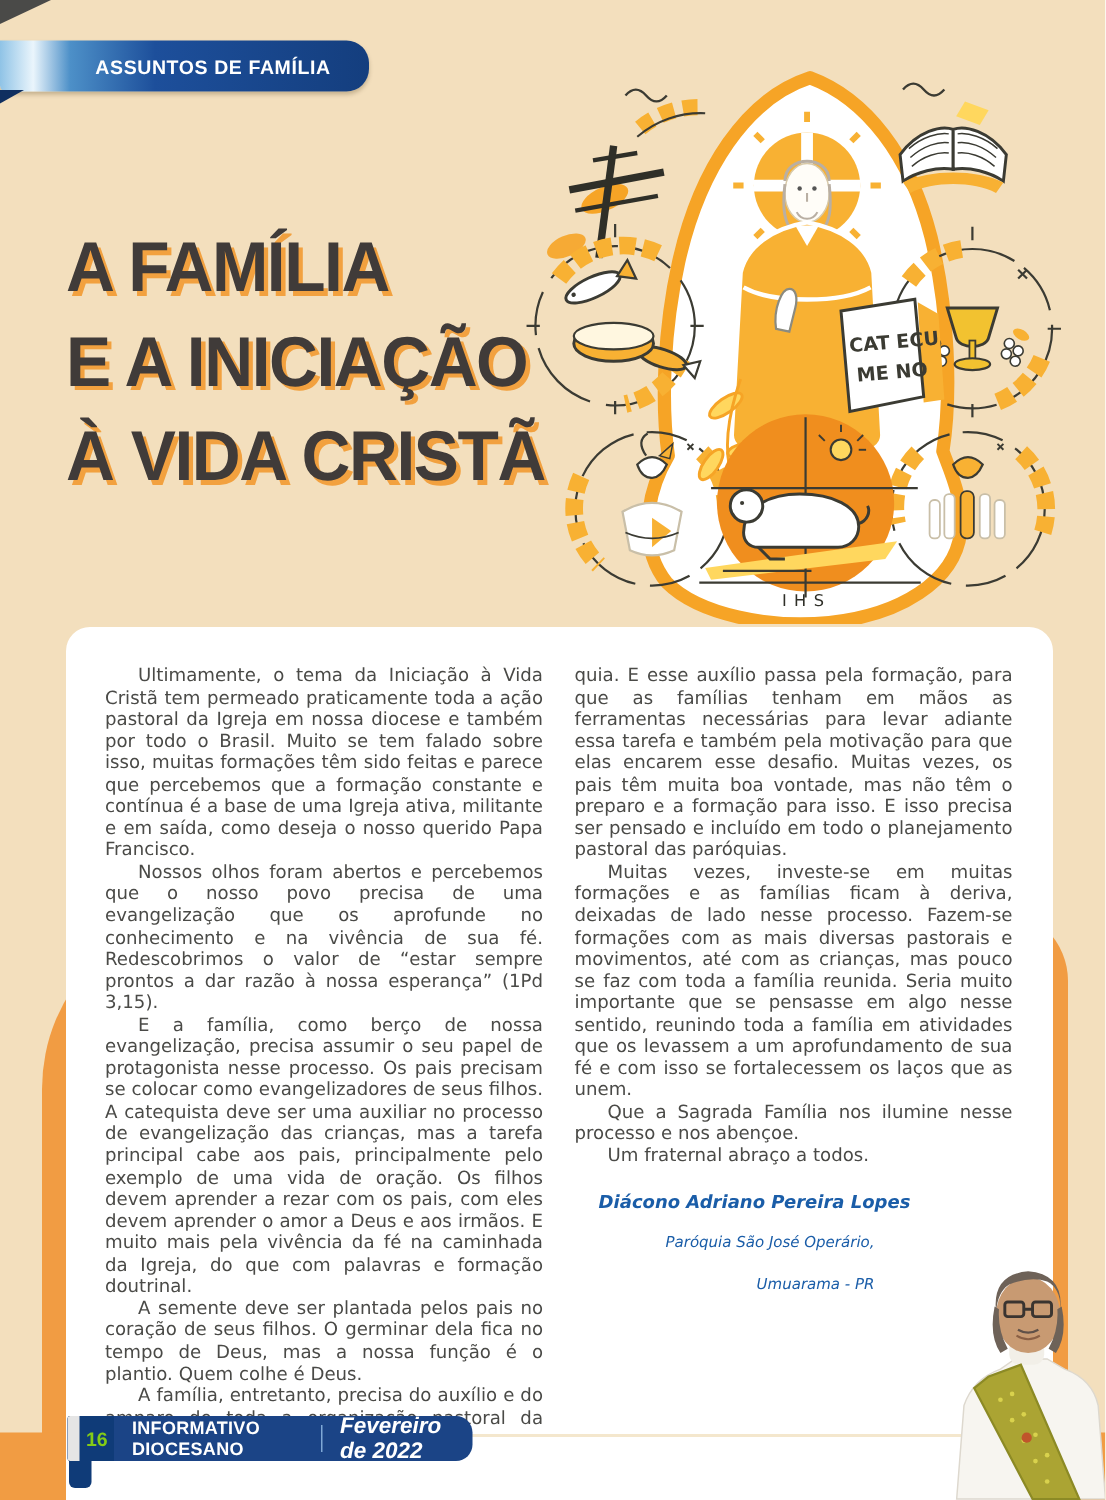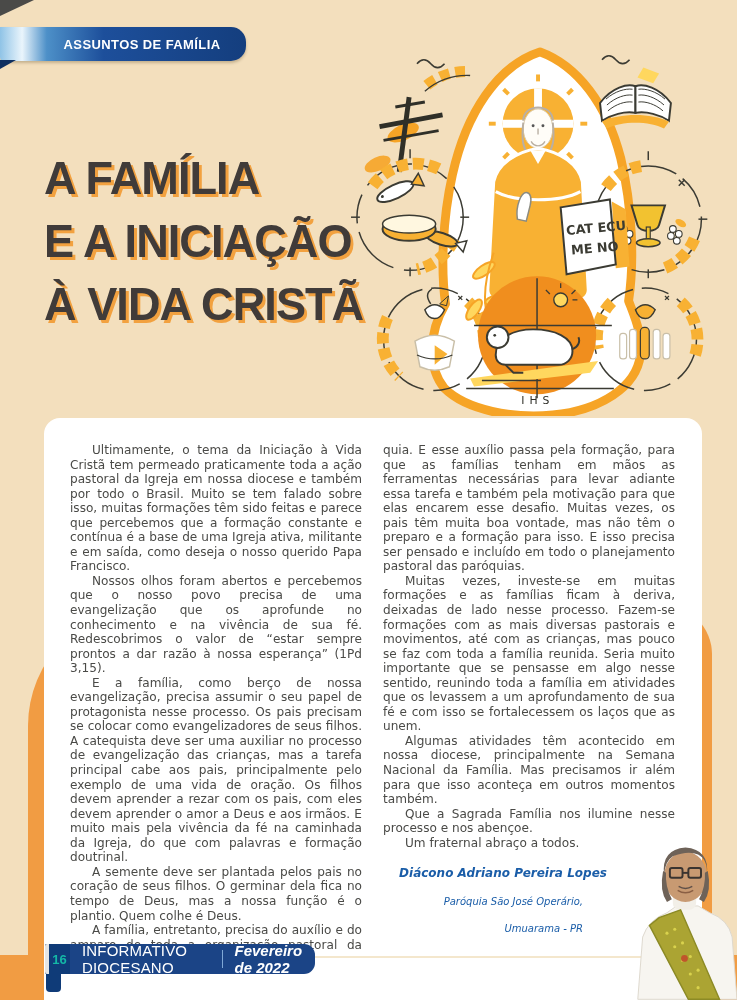--- a/index.html
+++ b/index.html
@@ -39,23 +39,23 @@
   .author .name{color:#1A5DA8;font-weight:bold;font-style:italic;font-size:12px;}
   .author .sub{color:#1A5DA8;font-style:italic;font-size:10px;line-height:12.5px;text-align:right;
         padding-right:40px;margin-top:15px;}
   
   .footer-tab{position:absolute;left:46px;top:946px;width:15px;height:46px;background:#0F3B78;
         border-radius:0 0 4px 4px;}
   .footer-line{position:absolute;left:312px;top:956px;width:408px;height:2px;background:#F2E3C4;opacity:.85;}
   .footer-bar{position:absolute;left:45px;top:944px;width:270px;height:30px;background:#1B4486;
         border-radius:2px 11px 11px 2px;display:flex;align-items:center;overflow:hidden;
         font-family:"Liberation Sans",sans-serif;}
-  .pagenum{width:33px;height:100%;background:#0F3B78;border-left:4px solid #e5e5e5;display:flex;
-        align-items:center;justify-content:center;color:#14b8a6;font-weight:bold;font-size:13px;}
-  .pub{color:#fff;font-weight:normal;font-size:15px;letter-spacing:.2px;margin-left:12px;}
+  .pagenum{width:33px;height:100%;background:#0F3B78;border-left:8px solid #e5e5e5;display:flex;
+        align-items:center;justify-content:center;color:#84cc16;font-weight:bold;font-size:13px;}
+  .pub{color:#fff;font-weight:bold;font-size:12px;letter-spacing:.2px;margin-left:12px;}
   .footer-div{width:1px;height:18px;background:#7FA8D6;margin:0 12px;}
   .date{color:#fff;font-weight:bold;font-style:italic;font-size:15px;}
   
   .photo{position:absolute;left:630px;top:843px;width:107px;height:157px;}
 </style>
 </head>
 <body>
 
 <div class="page">
 
@@ -255,21 +255,20 @@
     <div class="col left">
       <p>Ultimamente, o tema da Iniciação à Vida Cristã tem permeado praticamente toda a ação pastoral da Igreja em nossa diocese e também por todo o Brasil. Muito se tem falado sobre isso, muitas formações têm sido feitas e parece que percebemos que a formação constante e contínua é a base de uma Igreja ativa, militante e em saída, como deseja o nosso querido Papa Francisco.</p>
       <p>Nossos olhos foram abertos e percebemos que o nosso povo precisa de uma evangelização que os aprofunde no conhecimento e na vivência de sua fé. Redescobrimos o valor de “estar sempre prontos a dar razão à nossa esperança” (1Pd 3,15).</p>
       <p>E a família, como berço de nossa evangelização, precisa assumir o seu papel de protagonista nesse processo. Os pais precisam se colocar como evangelizadores de seus filhos. A catequista deve ser uma auxiliar no processo de evangelização das crianças, mas a tarefa principal cabe aos pais, principalmente pelo exemplo de uma vida de oração. Os filhos devem aprender a rezar com os pais, com eles devem aprender o amor a Deus e aos irmãos. E muito mais pela vivência da fé na caminhada da Igreja, do que com palavras e formação doutrinal.</p>
       <p>A semente deve ser plantada pelos pais no coração de seus filhos. O germinar dela fica no tempo de Deus, mas a nossa função é o plantio. Quem colhe é Deus.</p>
       <p>A família, entretanto, precisa do auxílio e do amparo de toda a organização pastoral da paró-</p>
     </div>
     <div class="col right">
       <p>quia. E esse auxílio passa pela formação, para que as famílias tenham em mãos as ferramentas necessárias para levar adiante essa tarefa e também pela motivação para que elas encarem esse desafio. Muitas vezes, os pais têm muita boa vontade, mas não têm o preparo e a formação para isso. E isso precisa ser pensado e incluído em todo o planejamento pastoral das paróquias.</p>
       <p>Muitas vezes, investe-se em muitas formações e as famílias ficam à deriva, deixadas de lado nesse processo. Fazem-se formações com as mais diversas pastorais e movimentos, até com as crianças, mas pouco se faz com toda a família reunida. Seria muito importante que se pensasse em algo nesse sentido, reunindo toda a família em atividades que os levassem a um aprofundamento de sua fé e com isso se fortalecessem os laços que as unem.</p>
-      <p>Algumas atividades têm acontecido em nossa diocese, principalmente na Semana Nacional da Família. Mas precisamos ir além para que isso aconteça em outros momentos também.</p>
       <p>Que a Sagrada Família nos ilumine nesse processo e nos abençoe.</p>
       <p class="spaced">Um fraternal abraço a todos.</p>
       <div class="author">
         <div class="name">Diácono Adriano Pereira Lopes</div>
         <div class="sub">Paróquia São José Operário,</div>
         <div class="sub">Umuarama - PR</div>
       </div>
     </div>
   </div>
 

